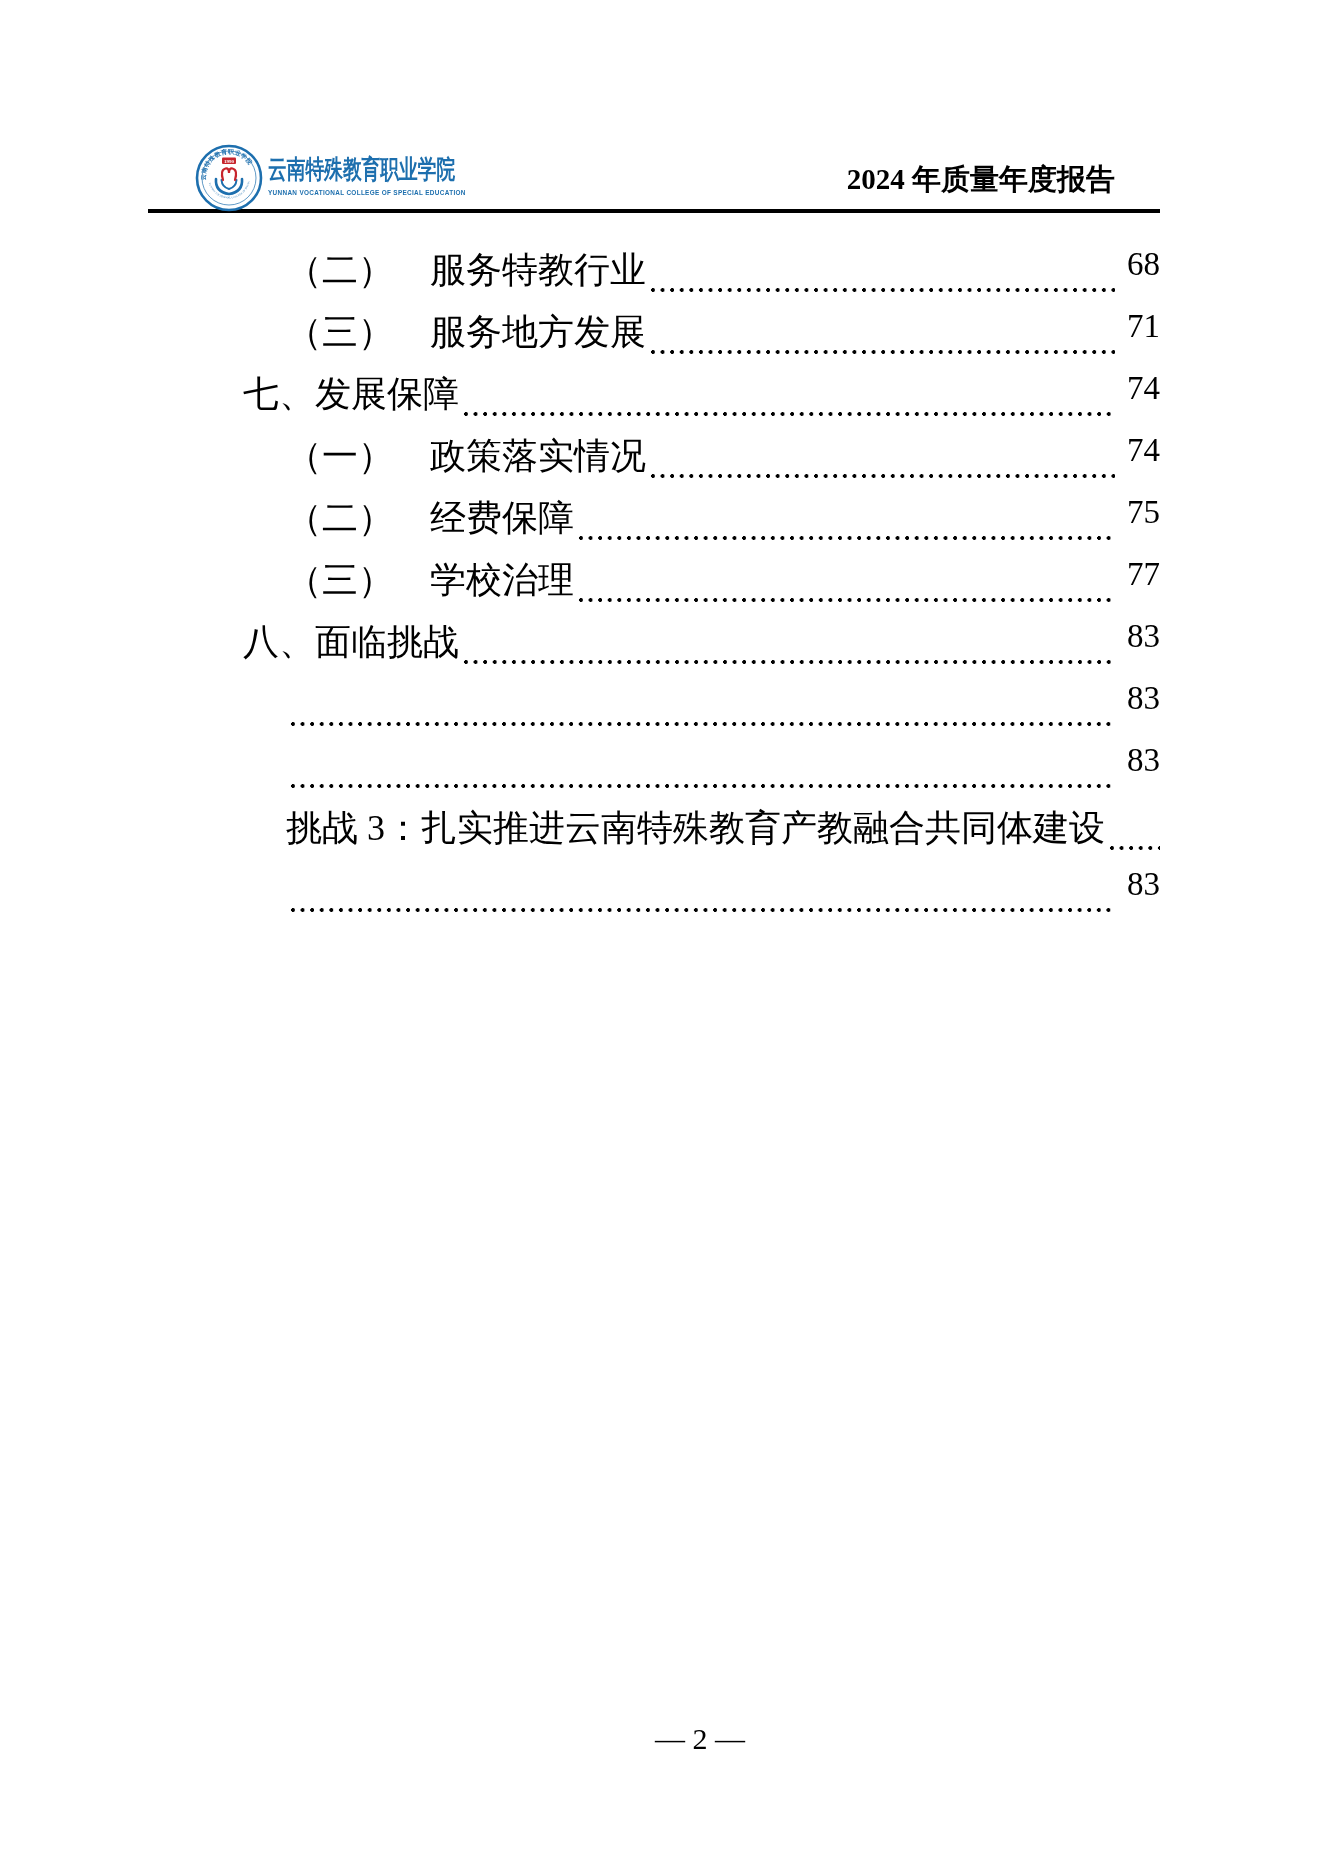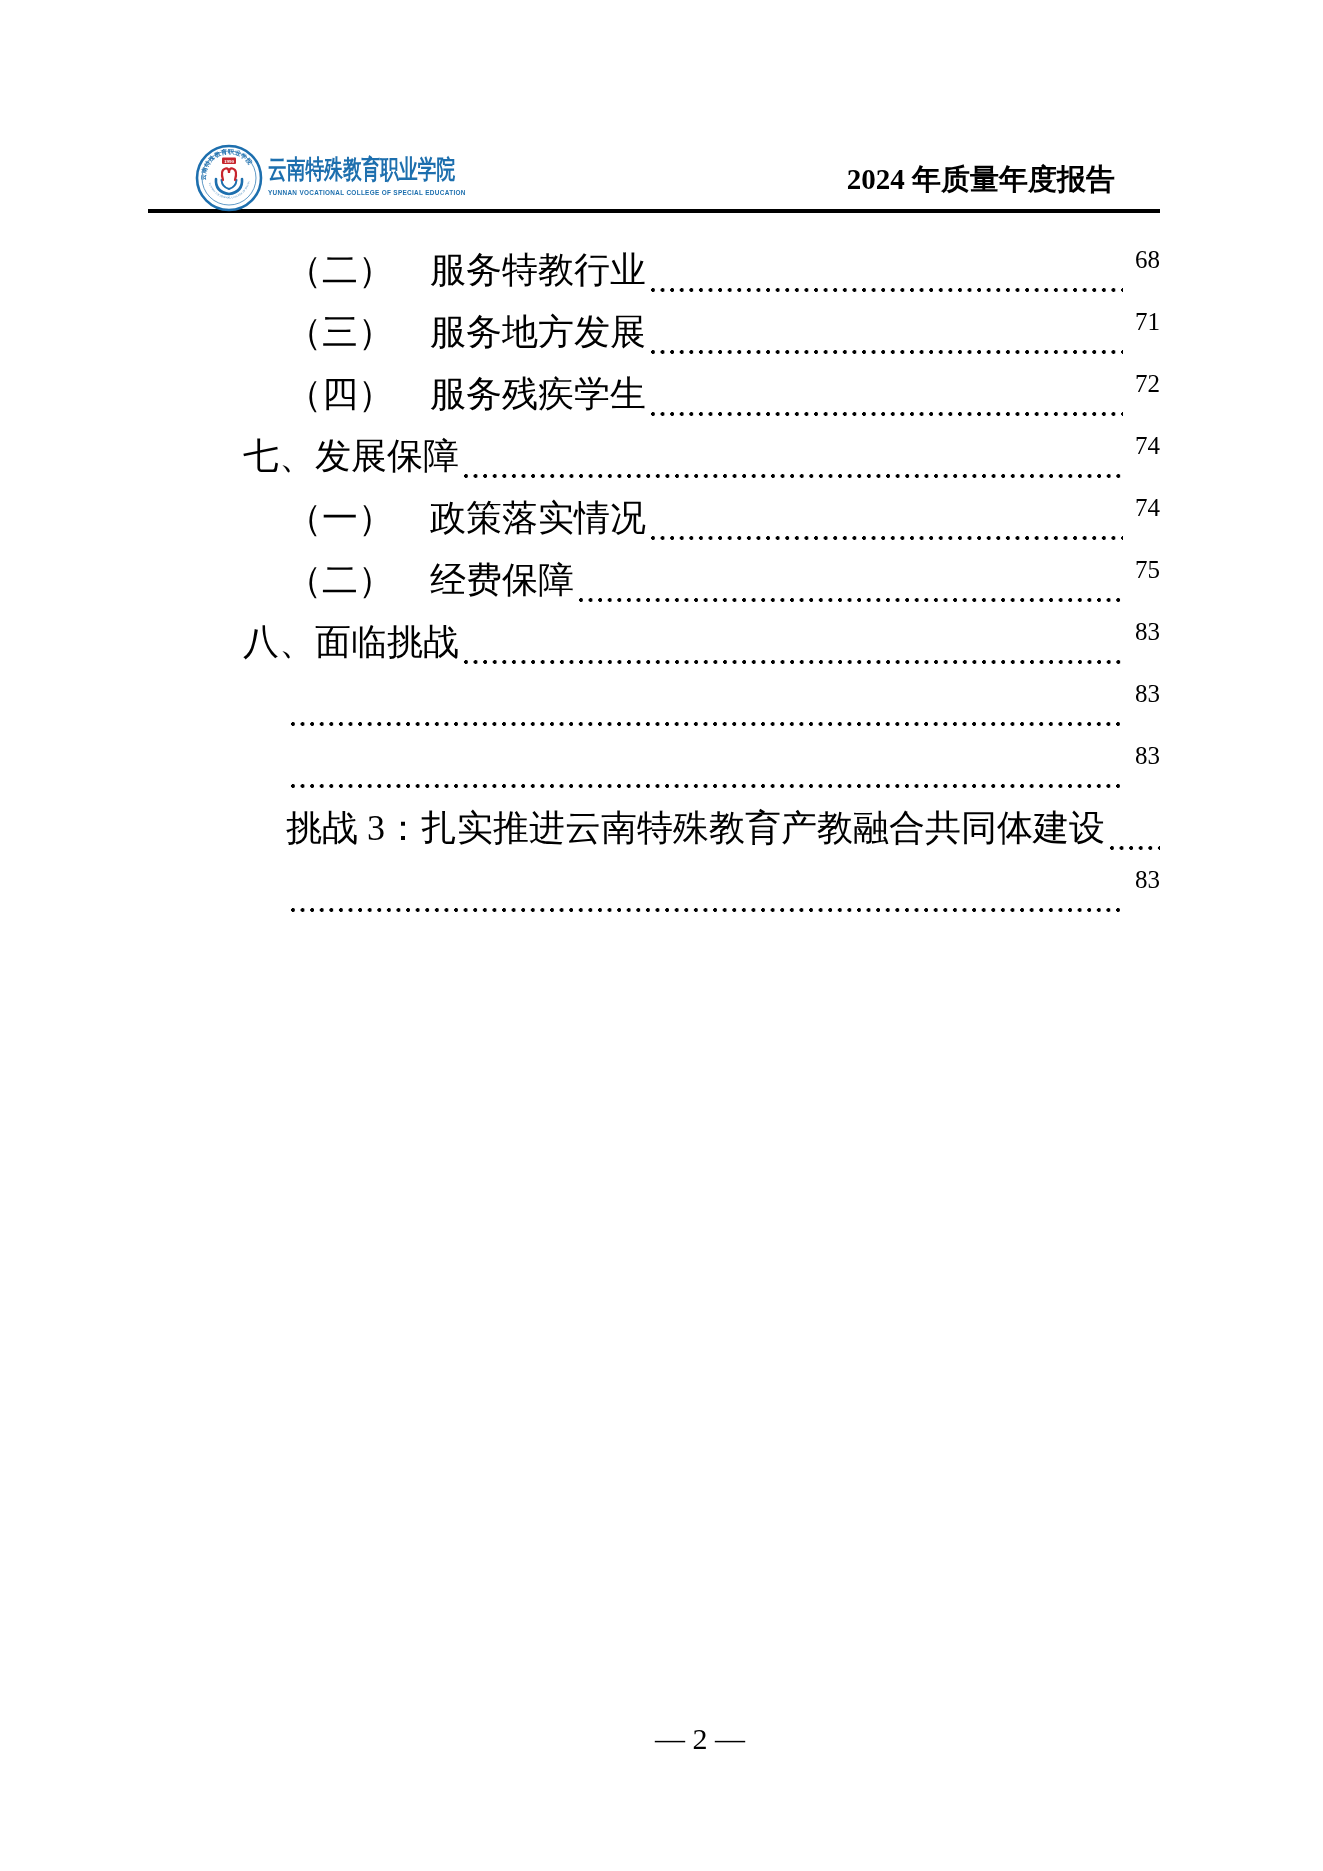--- a/index.html
+++ b/index.html
@@ -74,21 +74,21 @@
     min-width:14px;
     height:6px;
     align-self:flex-end;
     margin:0 0 15px 4px;
     background-image:radial-gradient(circle at 3px 3px,#000 1.7px,transparent 2.2px);
     background-size:9.6px 6px;
     background-repeat:repeat-x;
     background-position:left bottom;
   }
   .p{
-    font-size:25px;
+    font-size:33px;
     margin-left:12px;
     white-space:nowrap;
   }
   .p:empty{margin-left:0;}
 
   
   .footer{
     position:absolute;top:1722px;left:700px;
     transform:translateX(-50%);
     font-size:30px;
@@ -134,39 +134,39 @@
       <div class="row sub">
       <span class="t">（二）　服务特教行业</span>
       <span class="leader"></span>
       <span class="p">68</span>
     </div>
       <div class="row sub">
       <span class="t">（三）　服务地方发展</span>
       <span class="leader"></span>
       <span class="p">71</span>
     </div>
-      <div class="row sub">
-      <span class="t">（四）　服务残疾学生</span>
-      <span class="leader"></span>
-      <span class="p">72</span>
-    </div>
       <div class="row chapter">
       <span class="t">七、发展保障</span>
       <span class="leader"></span>
       <span class="p">74</span>
     </div>
       <div class="row sub">
       <span class="t">（一）　政策落实情况</span>
       <span class="leader"></span>
       <span class="p">74</span>
     </div>
       <div class="row sub">
       <span class="t">（二）　经费保障</span>
       <span class="leader"></span>
       <span class="p">75</span>
+    </div>
+      <div class="row sub">
+      <span class="t">（三）　学校治理</span>
+      <span class="leader"></span>
+      <span class="p">77</span>
     </div>
       <div class="row chapter">
       <span class="t">八、面临挑战</span>
       <span class="leader"></span>
       <span class="p">83</span>
     </div>
       <div class="row sub">
       <span class="leader"></span>
       <span class="p">83</span>
     </div>

